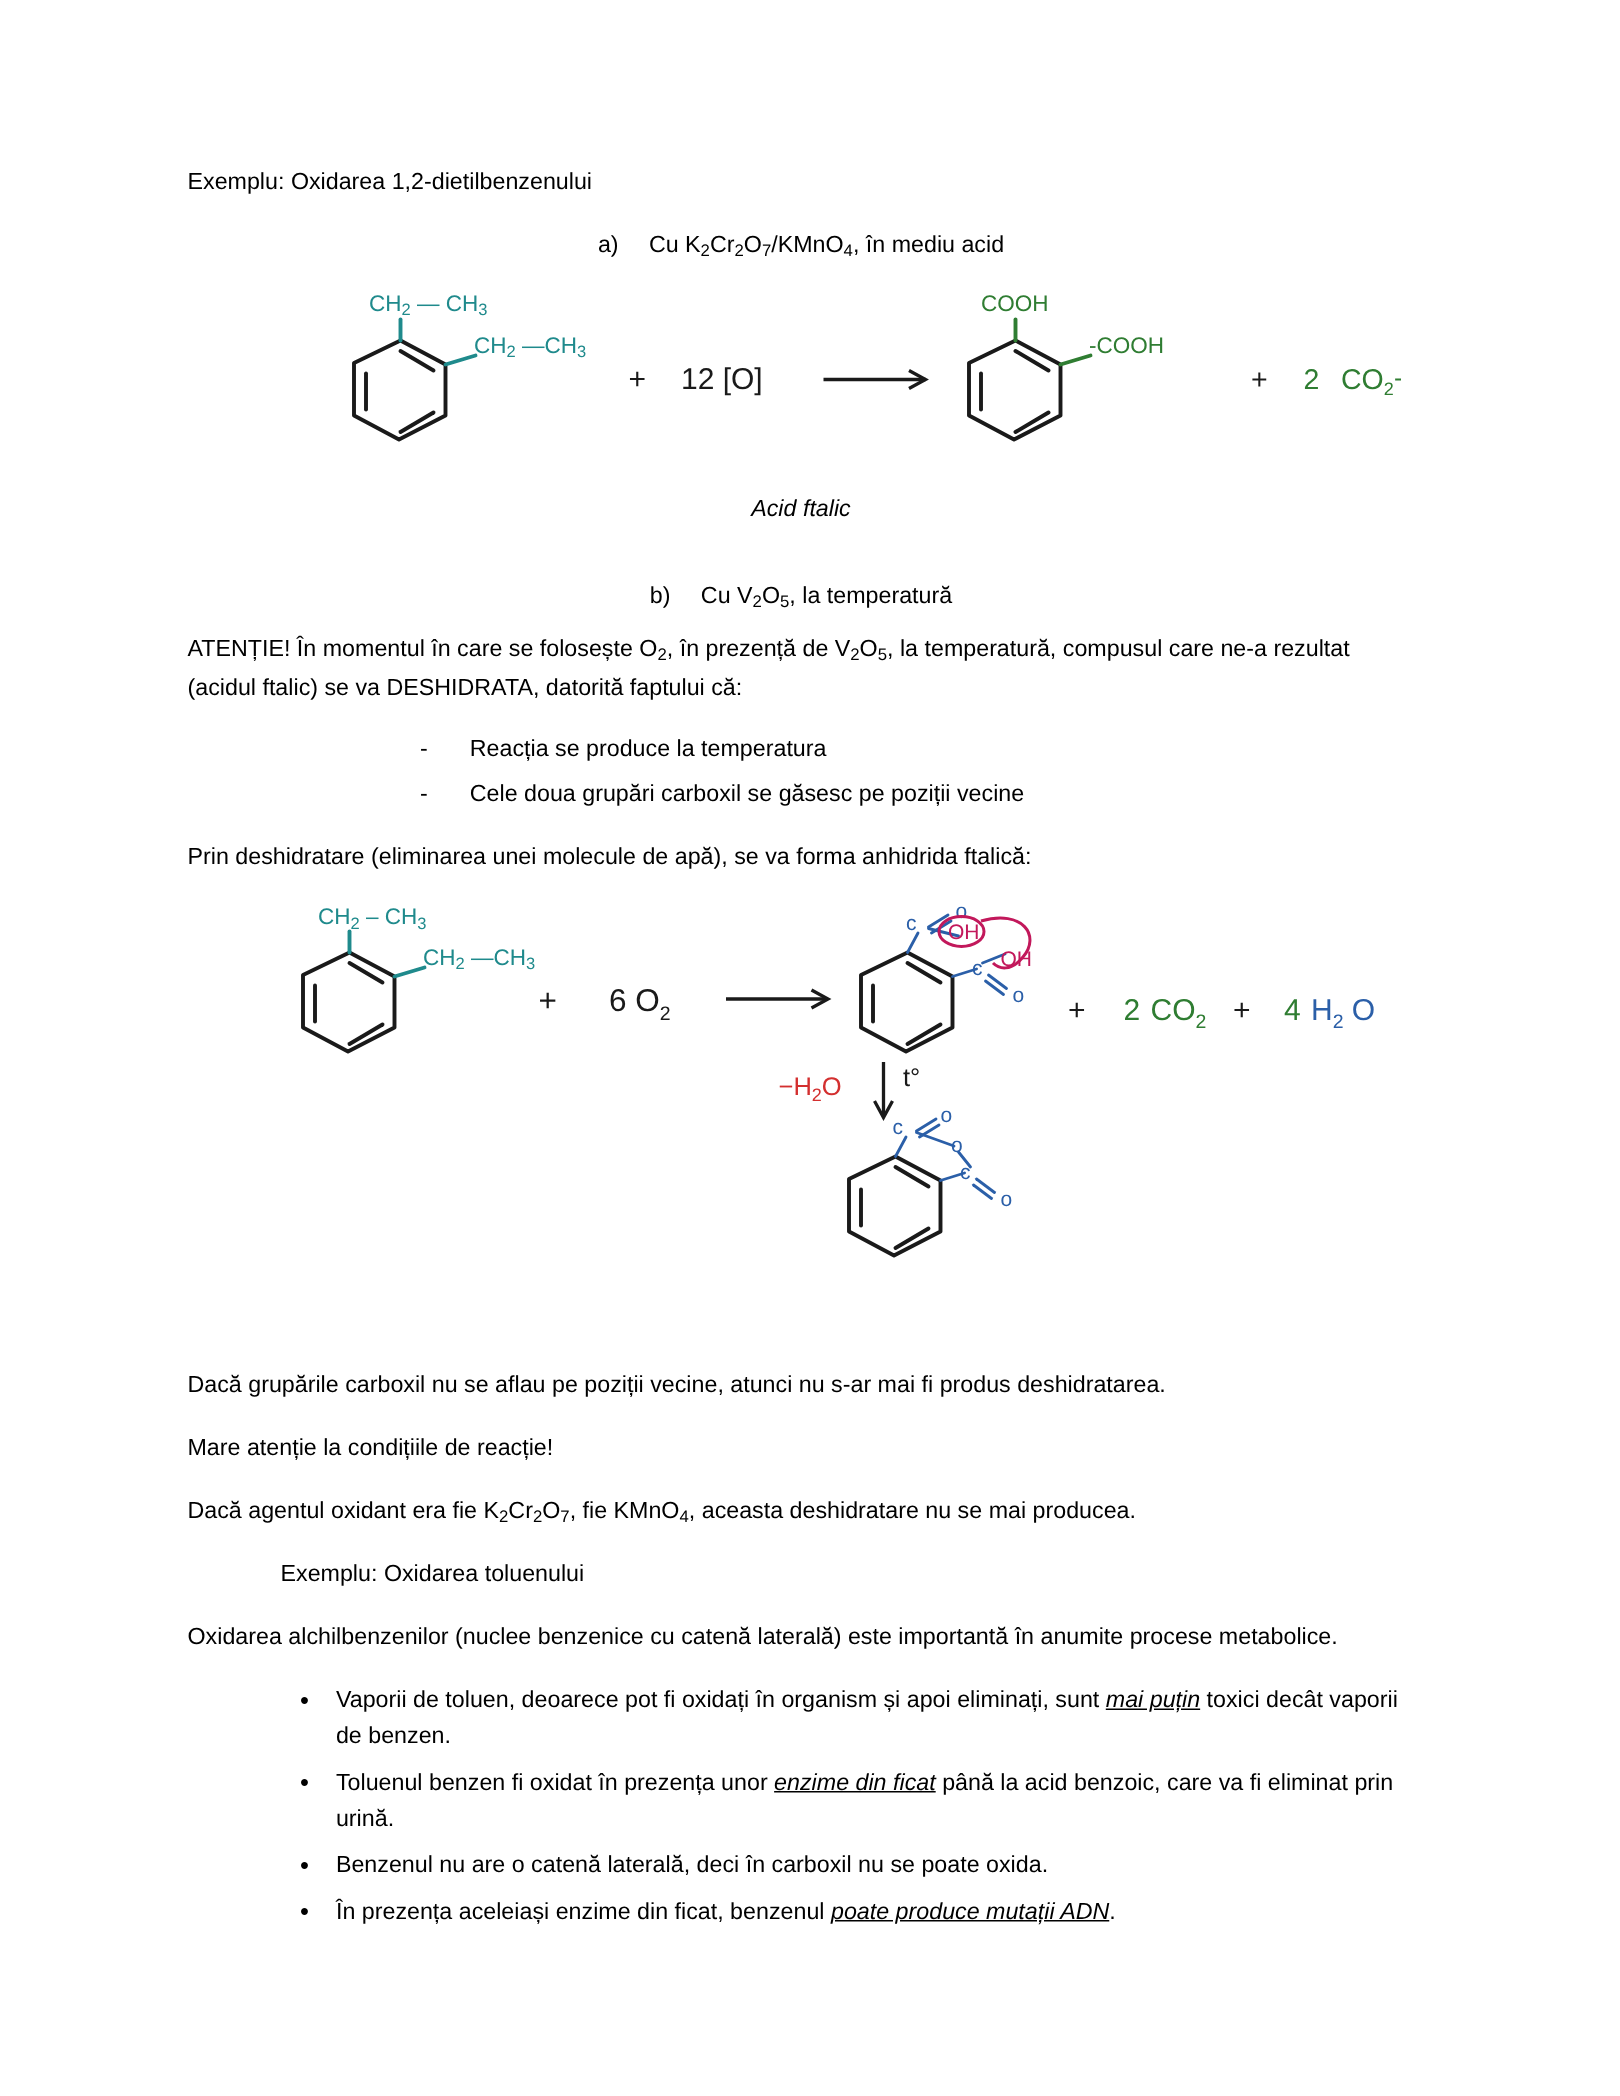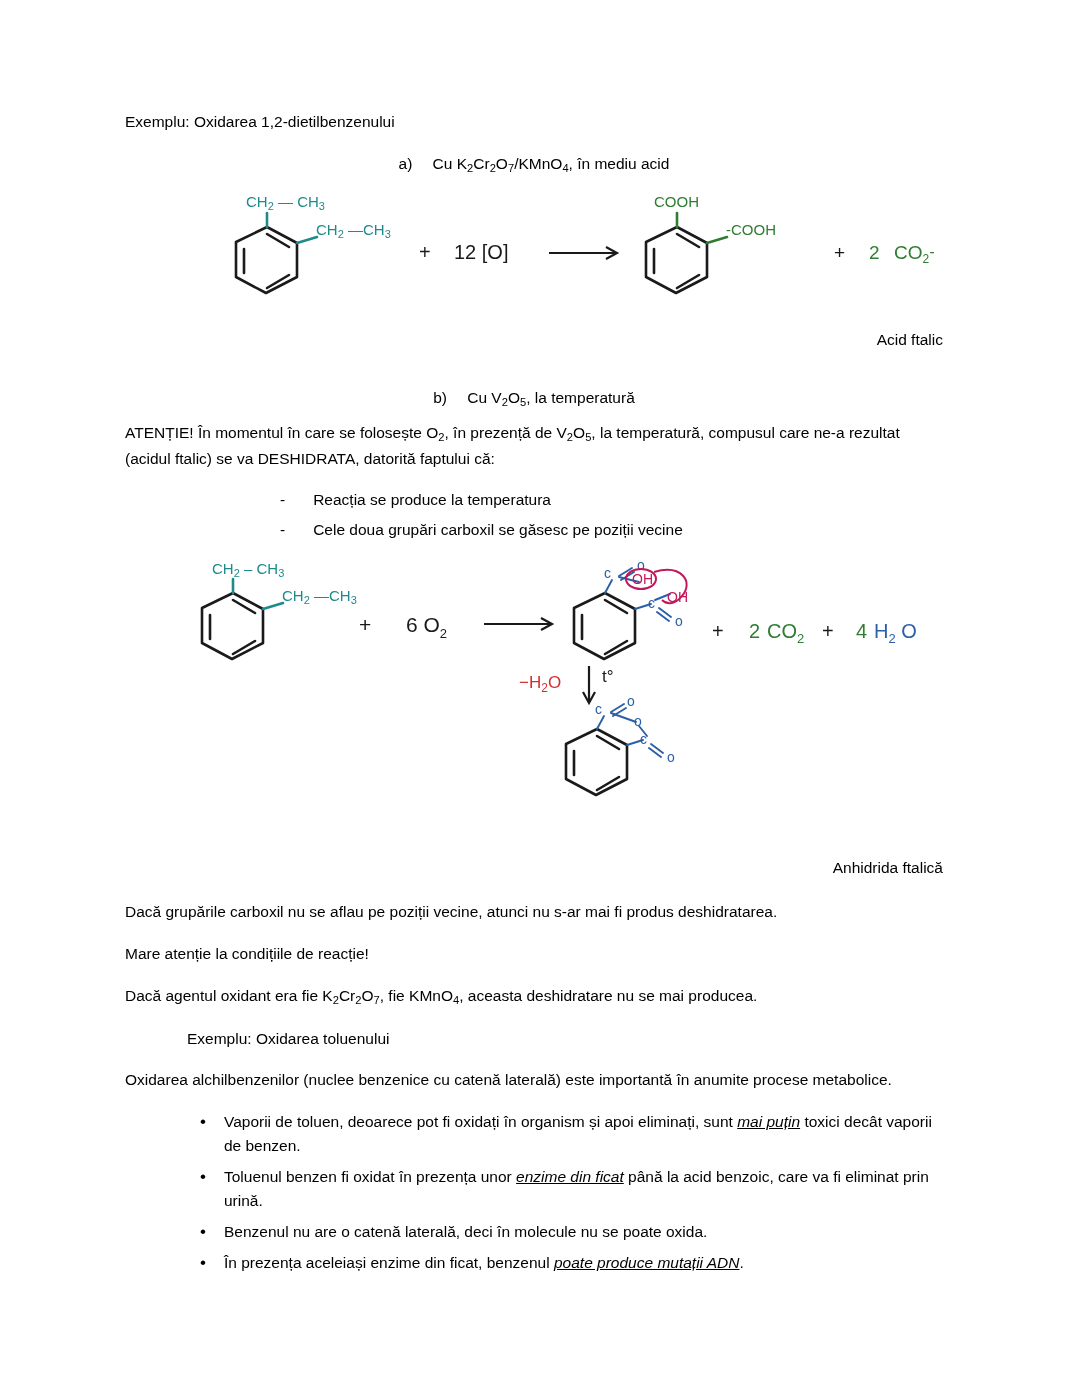--- a/index.html
+++ b/index.html
@@ -23,23 +23,24 @@
   p, li, div {
     font-size: 15.5px;
     line-height: 1.55;
   }
   .para {
     margin: 0 0 17px 0;
     font-size: 15.5px;
     line-height: 1.6;
   }
   .sub-label {
-    text-align: right;
+    text-align: center;
     font-size: 15.5px;
     margin: 6px 0 0 0;
+    font-style: italic;
   }
   .list-abc {
     margin: 0 0 0 0;
     padding: 0;
     list-style: none;
   }
   .list-abc li {
     display: flex;
     gap: 18px;
     justify-content: center;
@@ -165,20 +166,21 @@
     <li>
       <span>-</span>
       <span>Reacția se produce la temperatura</span>
     </li>
     <li>
       <span>-</span>
       <span>Cele doua grupări carboxil se găsesc pe poziții vecine</span>
     </li>
   </ul>
 
+  <p class="para">Prin deshidratare (eliminarea unei molecule de apă), se va forma anhidrida ftalică:</p>
 
   <div class="scheme">
     <svg width="800" height="290" viewBox="0 0 800 290">
 
       <g fill="none" stroke="#1a1a1a" stroke-width="2.6" stroke-linecap="round" stroke-linejoin="round">
         <polygon points="68,48 99,33 129,49 129,83 98,99 68,83"></polygon>
         <path d="M76,55 L76,79"></path>
         <path d="M99,94 L121,81"></path>
         <path d="M121,53 L99,40"></path>
         <path d="M99,33 L99,19" stroke="#1f8a8c"></path>
@@ -264,21 +266,20 @@
         <path d="M513,176 L505,166"></path>
       </g>
       <g fill="#2b5fa8" font-family="'Liberation Sans', sans-serif" font-size="14">
         <text x="461" y="154">c</text>
         <text x="493" y="146">o</text>
         <text x="506" y="184">c</text>
         <text x="533" y="202">o</text>
         <text x="500" y="166">o</text>
       </g>
     </svg>
-    <p class="sub-label">Anhidrida ftalică</p>
   </div>
 
   <div class="spacer-md"></div>
 
   <p class="para">Dacă grupările carboxil nu se aflau pe poziții vecine, atunci nu s-ar mai fi produs deshidratarea.</p>
   <p class="para">Mare atenție la condițiile de reacție!</p>
 
   <p class="para">Dacă agentul oxidant era fie K<sub>2</sub>Cr<sub>2</sub>O<sub>7</sub>, fie KMnO<sub>4</sub>, aceasta deshidratare nu se mai producea.</p>
 
   <p class="para indent">Exemplu: Oxidarea toluenului</p>
@@ -289,21 +290,21 @@
     <li>
       <span class="bullet-dot">•</span>
       <span><span>Vaporii de toluen, deoarece pot fi oxidați în organism și apoi eliminați, sunt </span><span class="u">mai puțin</span><span> toxici decât vaporii de benzen.</span></span>
     </li>
     <li>
       <span class="bullet-dot">•</span>
       <span><span>Toluenul benzen fi oxidat în prezența unor </span><span class="u">enzime din ficat</span><span> până la acid benzoic, care va fi eliminat prin urină.</span></span>
     </li>
     <li>
       <span class="bullet-dot">•</span>
-      <span><span>Benzenul nu are o catenă laterală, deci în molecule nu se poate oxida.</span><span class="u"></span><span></span></span>
+      <span><span>Benzenul nu are o catenă laterală, deci în carboxil nu se poate oxida.</span><span class="u"></span><span></span></span>
     </li>
     <li>
       <span class="bullet-dot">•</span>
       <span><span>În prezența aceleiași enzime din ficat, benzenul </span><span class="u">poate produce mutații ADN</span><span>.</span></span>
     </li>
   </ul>
 
 </div>
 
 </body></html>

